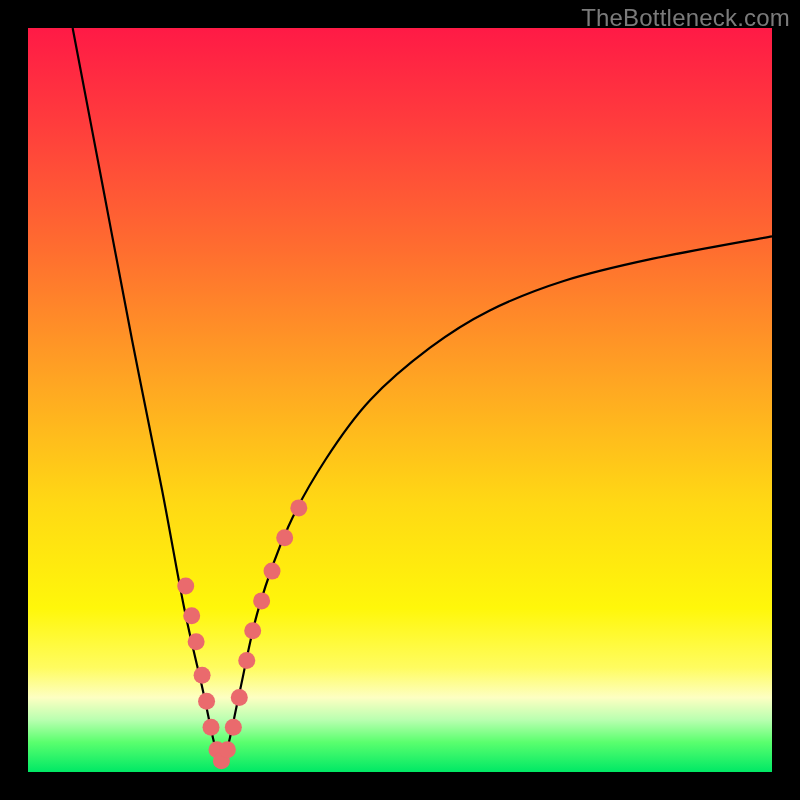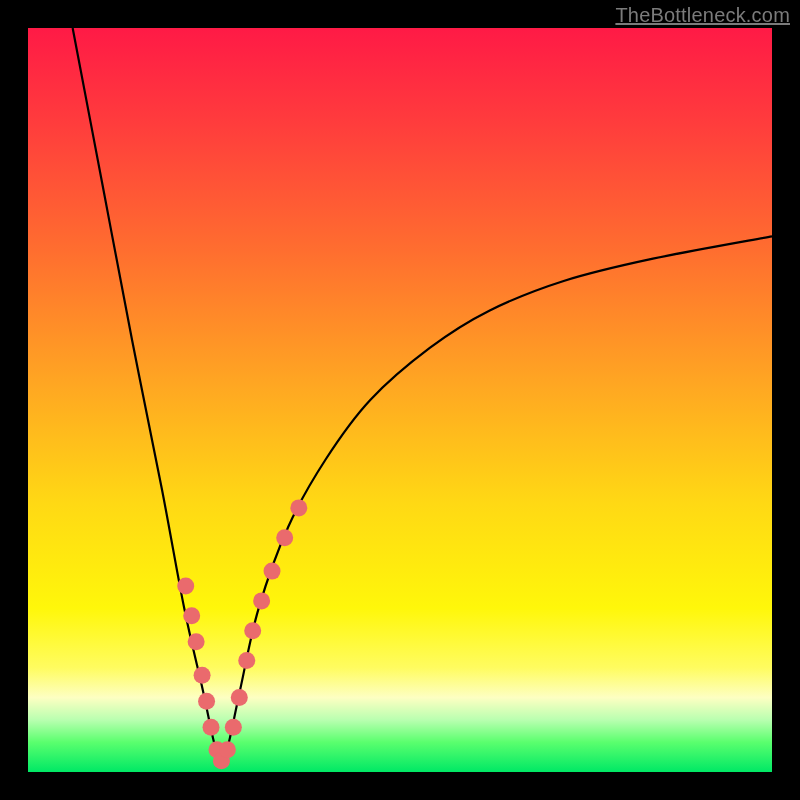--- a/index.html
+++ b/index.html
@@ -30,24 +30,23 @@
       #b9ffb0 93%,
       #5aff6e 96%,
       #00e865 100%
     );
   }
   .watermark {
     position: absolute;
     top: 4px;
     right: 10px;
     color: #7b7b7b;
-    font-size: 20px;
+    font-size: 24px;
     letter-spacing: 0.2px;
     z-index: 5;
-    text-decoration: underline;
   }
   svg.plot {
     position: absolute;
     left: 0;
     top: 0;
     width: 744px;
     height: 744px;
     overflow: visible;
   }
   .curve {

